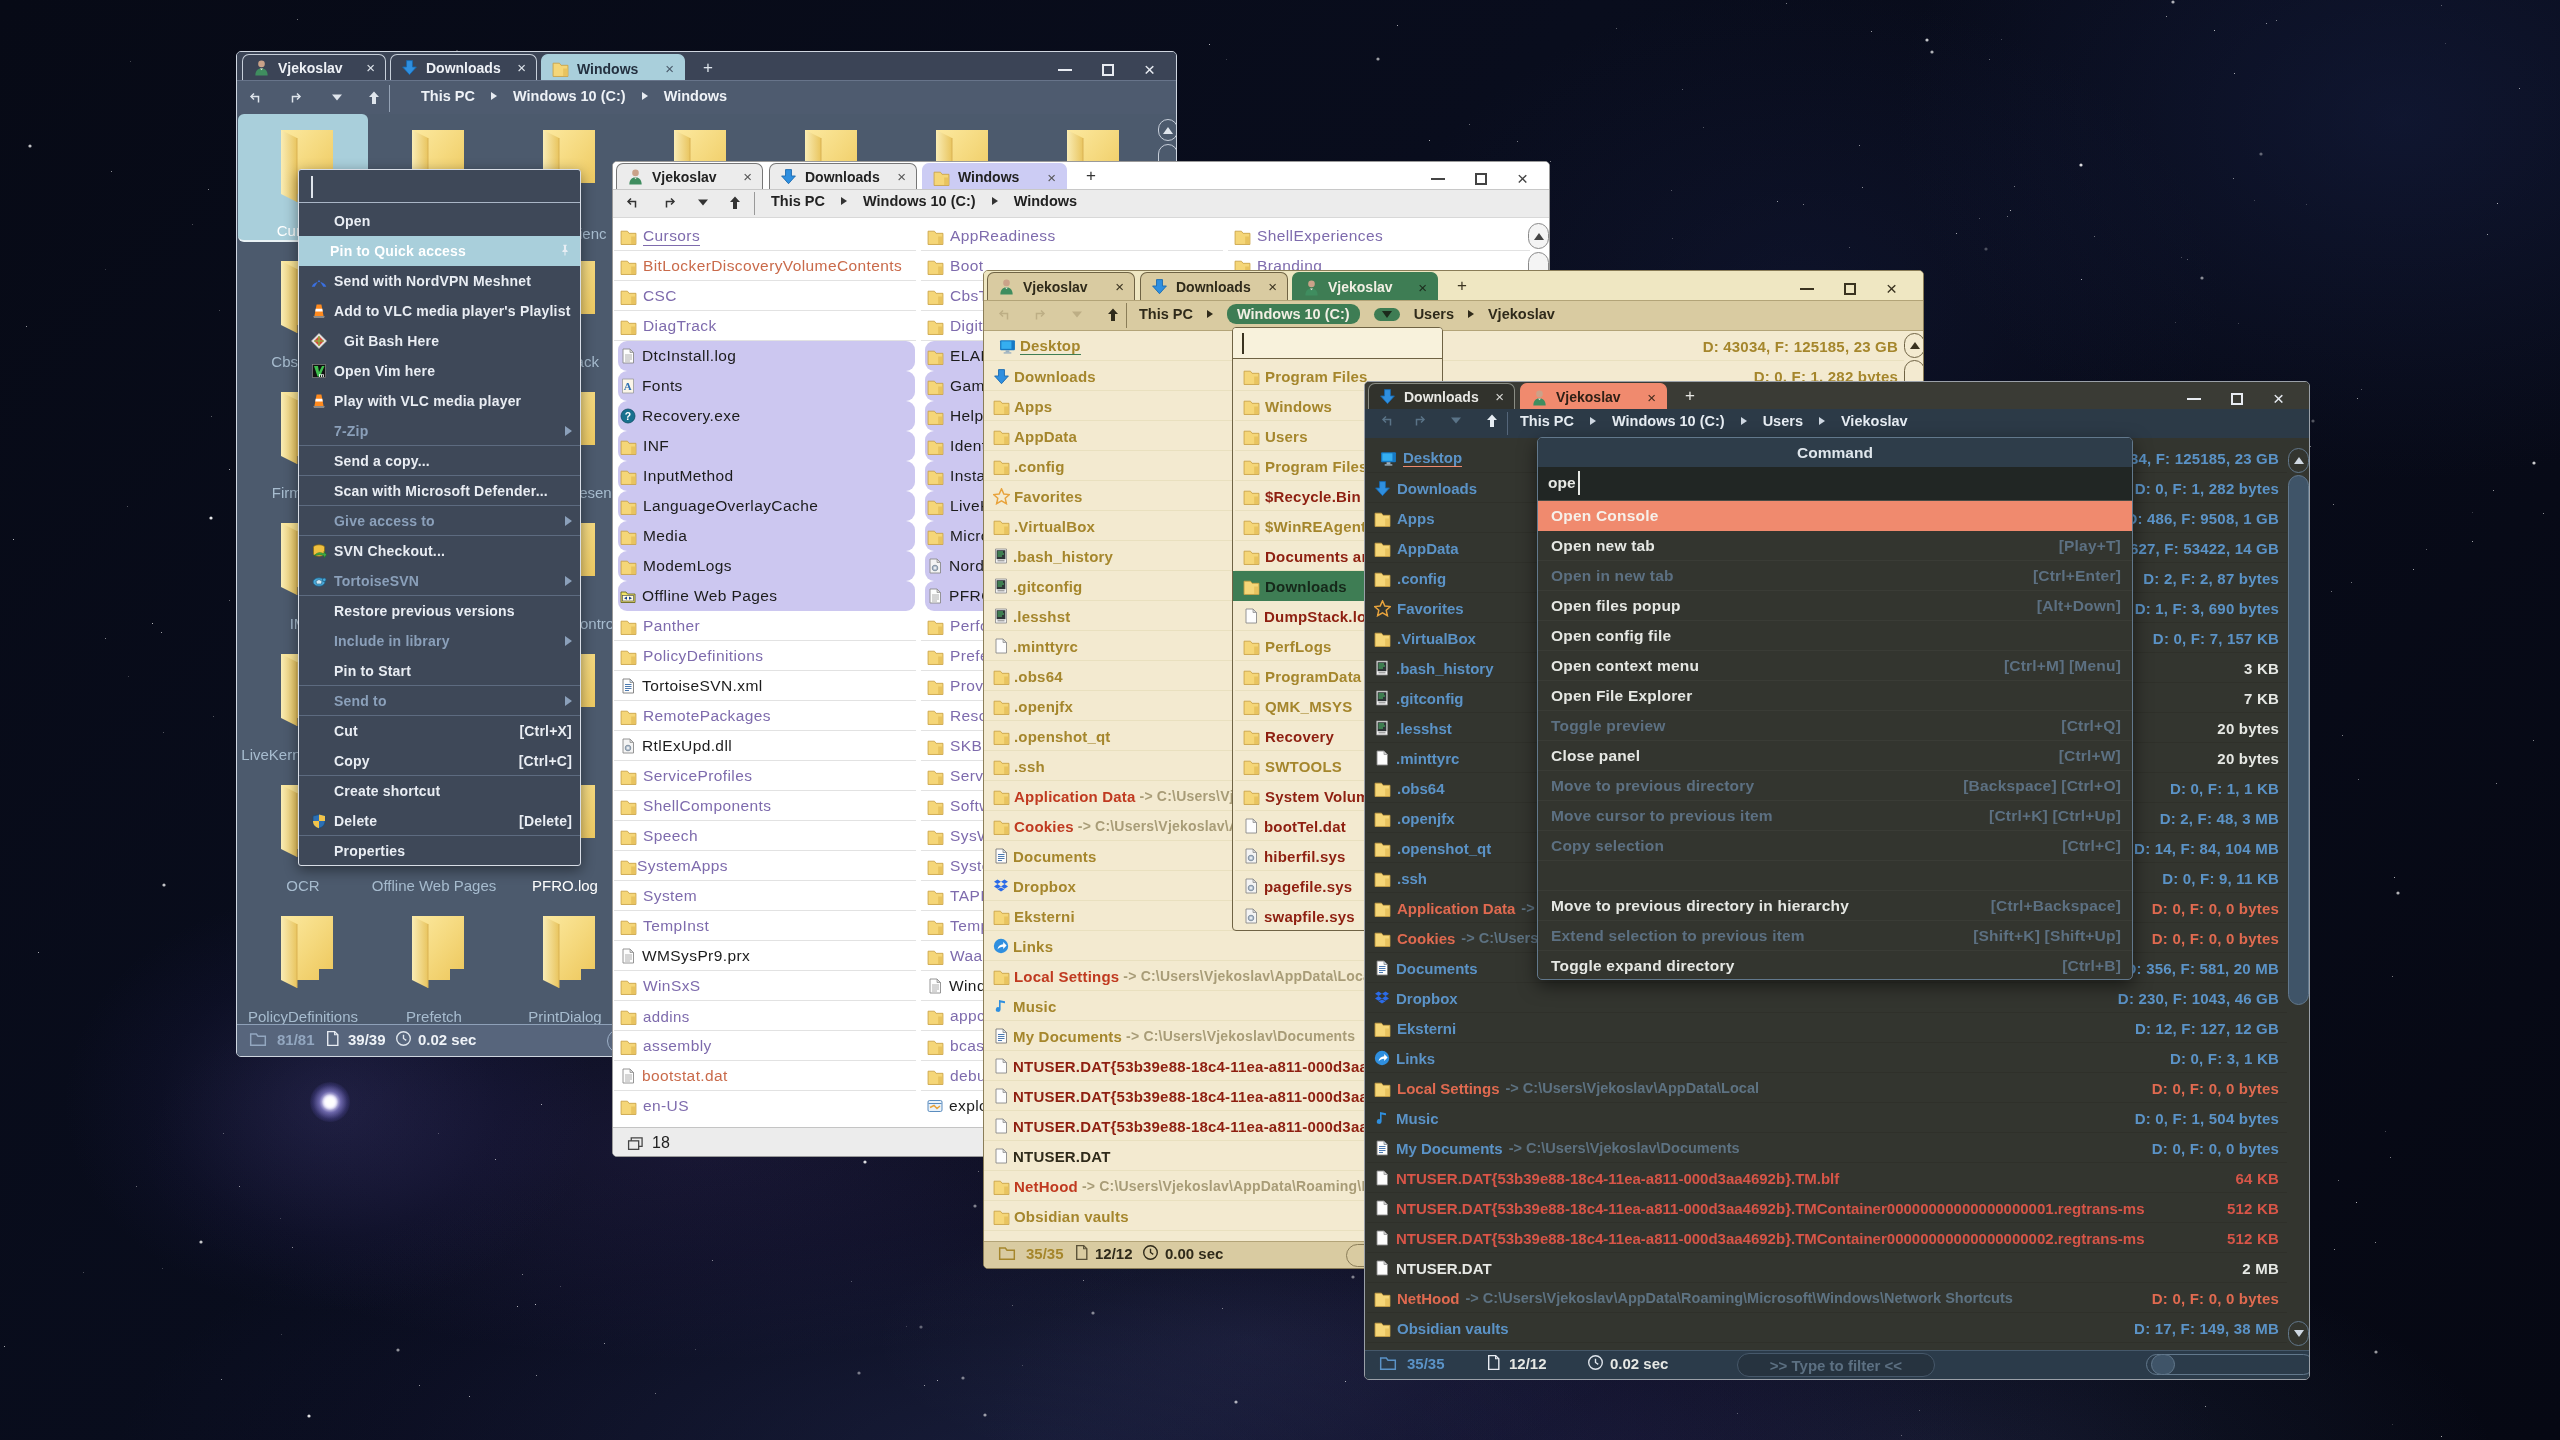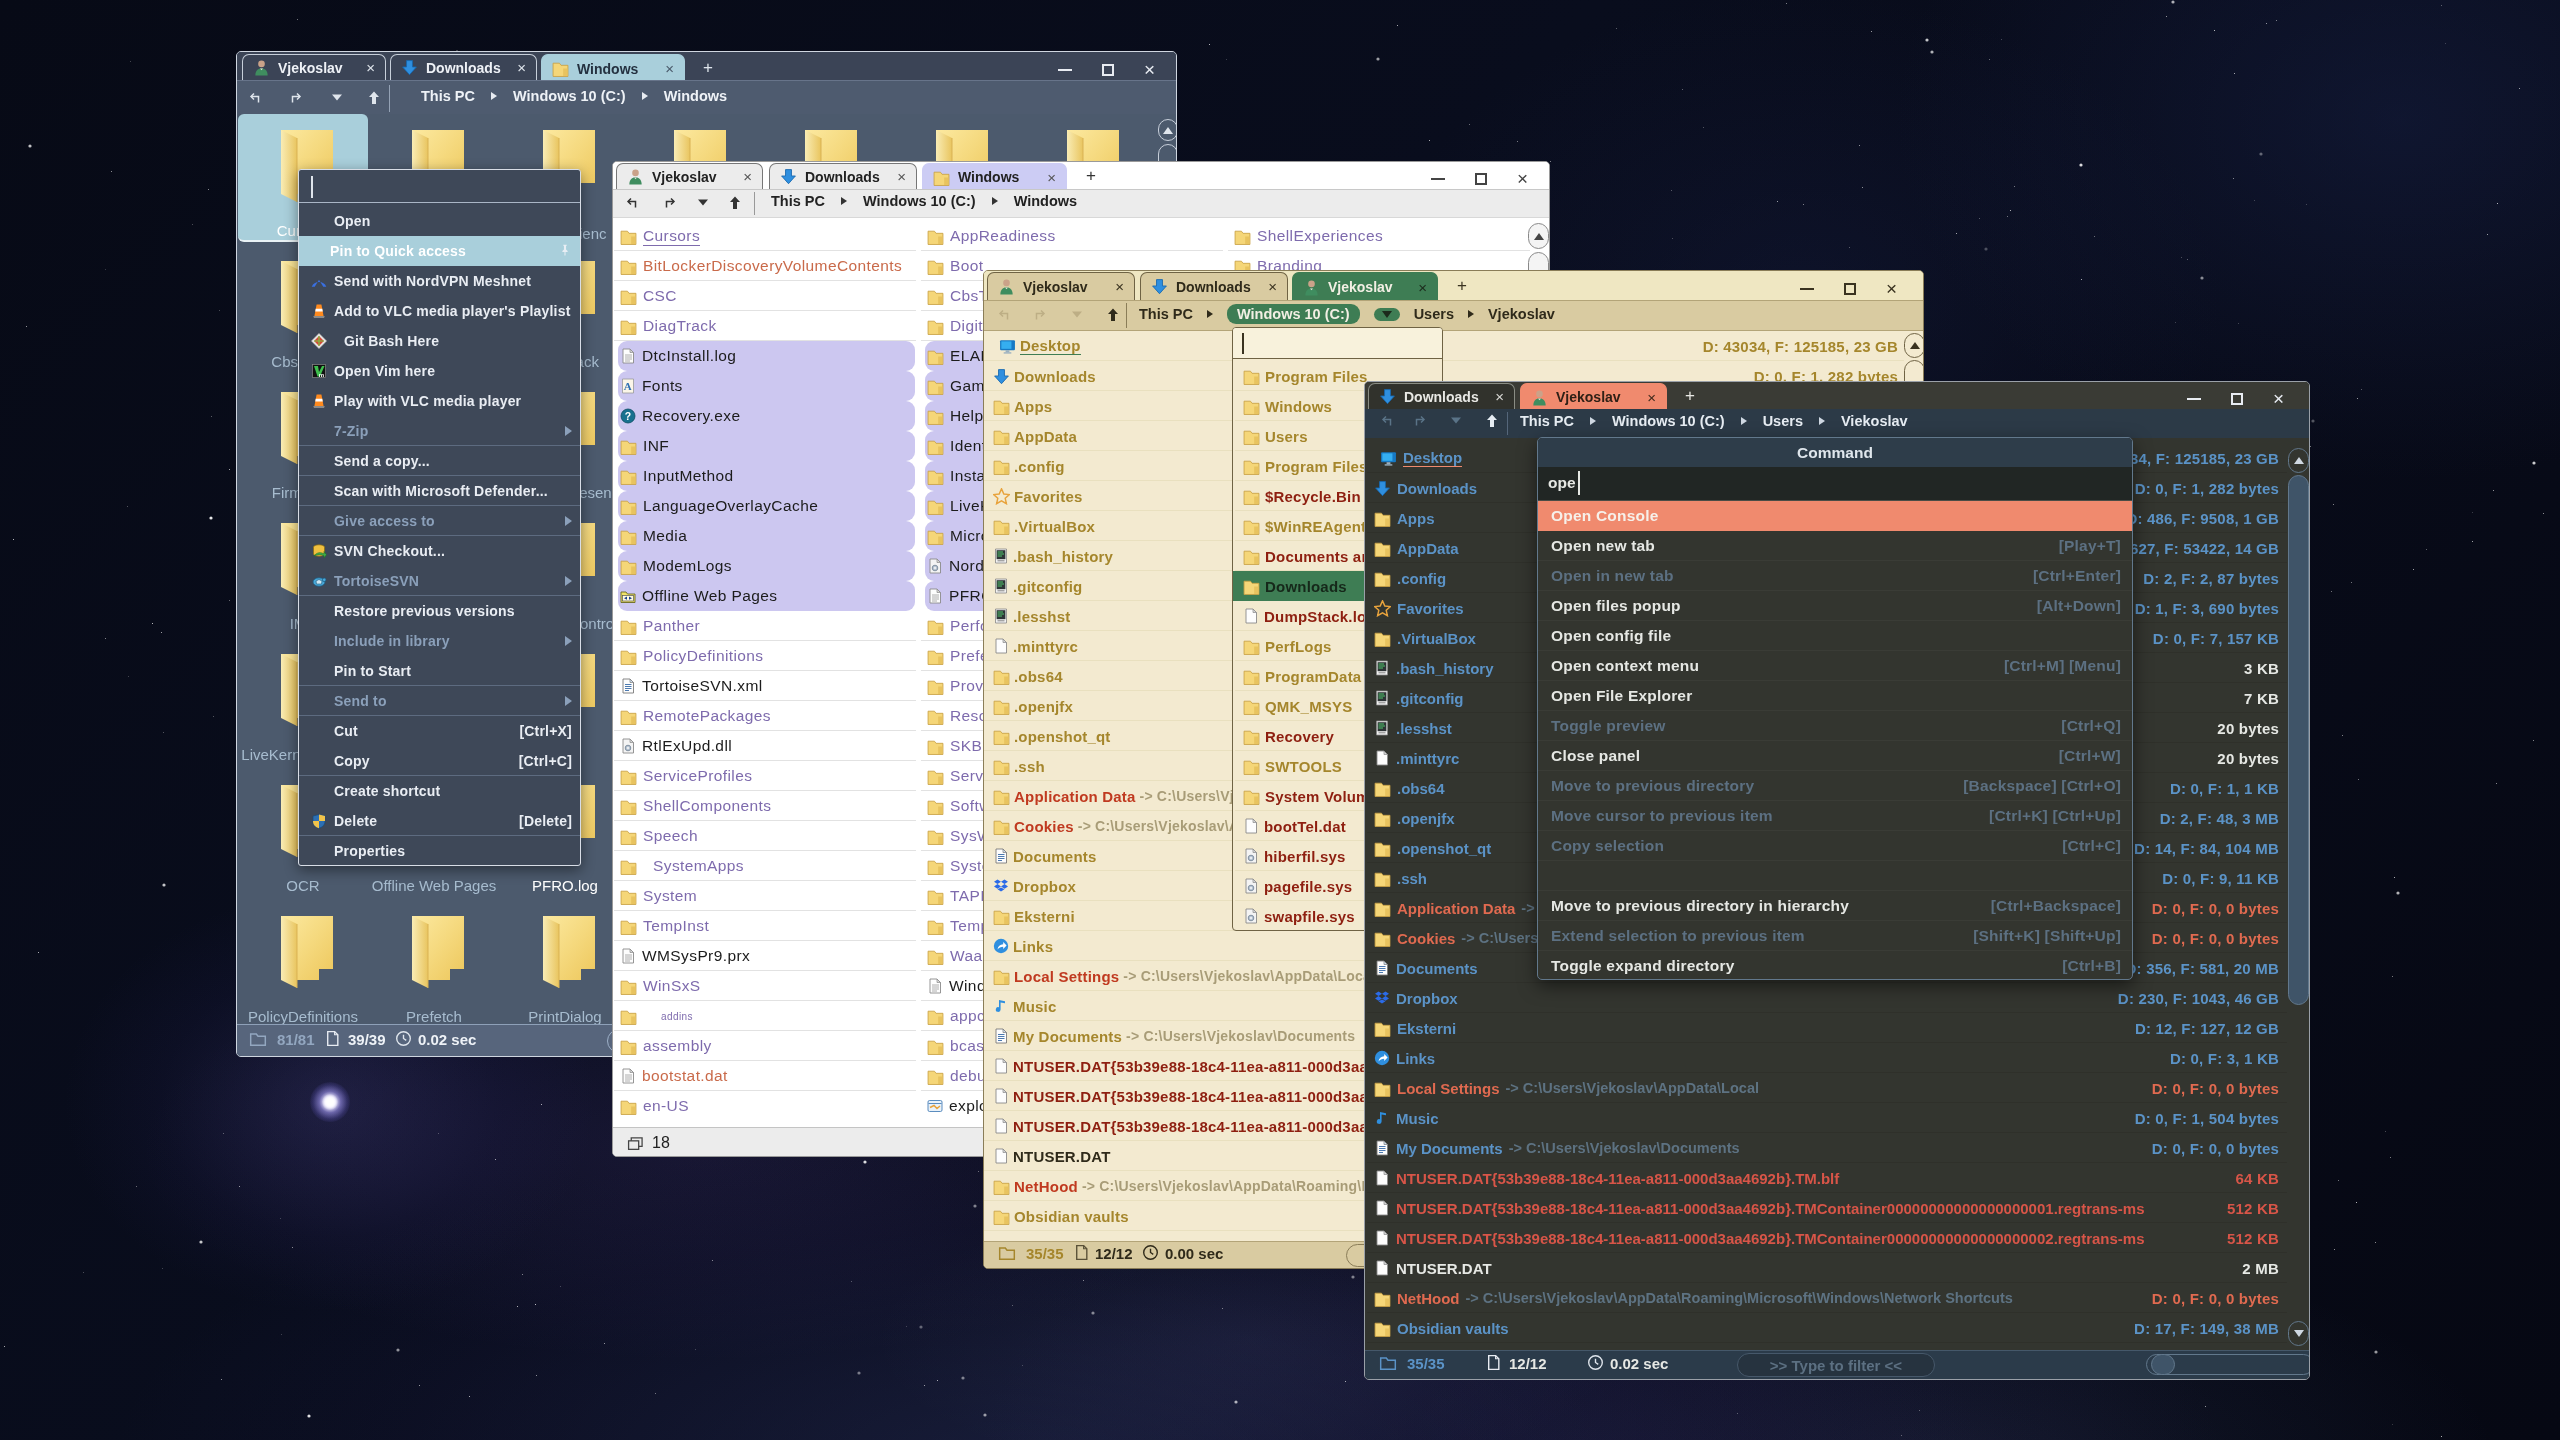--- a/index.html
+++ b/index.html
@@ -1039,21 +1039,21 @@
 <div class="row" style="left:7px;top:659px;width:296px;height:30px;gap:6px;font-size:15.5px;letter-spacing:0.4px;color:#7e6bad">
       <span class="ico">
         <svg width="16" height="16" viewBox="0 0 16 16" style="width:17px;height:17px">
           <path d="M1 3 L7 3 L8.5 5 L15 5 L15 15.5 L1 15.5 Z" fill="#f5d678" stroke="#c9a045" stroke-width="0.8"></path>
           <rect x="10.5" y="8" width="4" height="7" fill="#e8c35f"></rect>
         </svg>
       </span>
       <span style="">Speech</span>
     </div>
 <div class="abs" style="left:1px;top:718px;width:302px;height:1px;background:#e2e2e2"></div>
-<div class="row" style="left:7px;top:689px;width:296px;height:30px;gap:16px;font-size:15.5px;letter-spacing:0.4px;color:#7e6bad">
+<div class="row" style="left:7px;top:689px;width:296px;height:30px;gap:0;font-size:15.5px;letter-spacing:0.4px;color:#7e6bad">
       <span class="ico">
         <svg width="16" height="16" viewBox="0 0 16 16" style="width:17px;height:17px">
           <path d="M1 3 L7 3 L8.5 5 L15 5 L15 15.5 L1 15.5 Z" fill="#f5d678" stroke="#c9a045" stroke-width="0.8"></path>
           <rect x="10.5" y="8" width="4" height="7" fill="#e8c35f"></rect>
         </svg>
       </span>
       <span style="">SystemApps</span>
     </div>
 <div class="abs" style="left:1px;top:748px;width:302px;height:1px;background:#e2e2e2"></div>
 <div class="row" style="left:7px;top:719px;width:296px;height:30px;gap:6px;font-size:15.5px;letter-spacing:0.4px;color:#7e6bad">
@@ -1090,21 +1090,21 @@
 <div class="row" style="left:7px;top:809px;width:296px;height:30px;gap:6px;font-size:15.5px;letter-spacing:0.4px;color:#7e6bad">
       <span class="ico">
         <svg width="16" height="16" viewBox="0 0 16 16" style="width:17px;height:17px">
           <path d="M1 3 L7 3 L8.5 5 L15 5 L15 15.5 L1 15.5 Z" fill="#f5d678" stroke="#c9a045" stroke-width="0.8"></path>
           <rect x="10.5" y="8" width="4" height="7" fill="#e8c35f"></rect>
         </svg>
       </span>
       <span style="">WinSxS</span>
     </div>
 <div class="abs" style="left:1px;top:868px;width:302px;height:1px;background:#e2e2e2"></div>
-<div class="row" style="left:7px;top:839px;width:296px;height:30px;gap:24px;font-size:10px;letter-spacing:0.4px;color:#7e6bad">
+<div class="row" style="left:7px;top:839px;width:296px;height:30px;gap:6px;font-size:15px;letter-spacing:0.4px;color:#7e6bad">
       <span class="ico">
         <svg width="16" height="16" viewBox="0 0 16 16" style="width:17px;height:17px">
           <path d="M1 3 L7 3 L8.5 5 L15 5 L15 15.5 L1 15.5 Z" fill="#f5d678" stroke="#c9a045" stroke-width="0.8"></path>
           <rect x="10.5" y="8" width="4" height="7" fill="#e8c35f"></rect>
         </svg>
       </span>
       <span style="">addins</span>
     </div>
 <div class="abs" style="left:1px;top:898px;width:302px;height:1px;background:#e2e2e2"></div>
 <div class="row" style="left:7px;top:869px;width:296px;height:30px;gap:6px;font-size:15.5px;letter-spacing:0.4px;color:#7e6bad">

